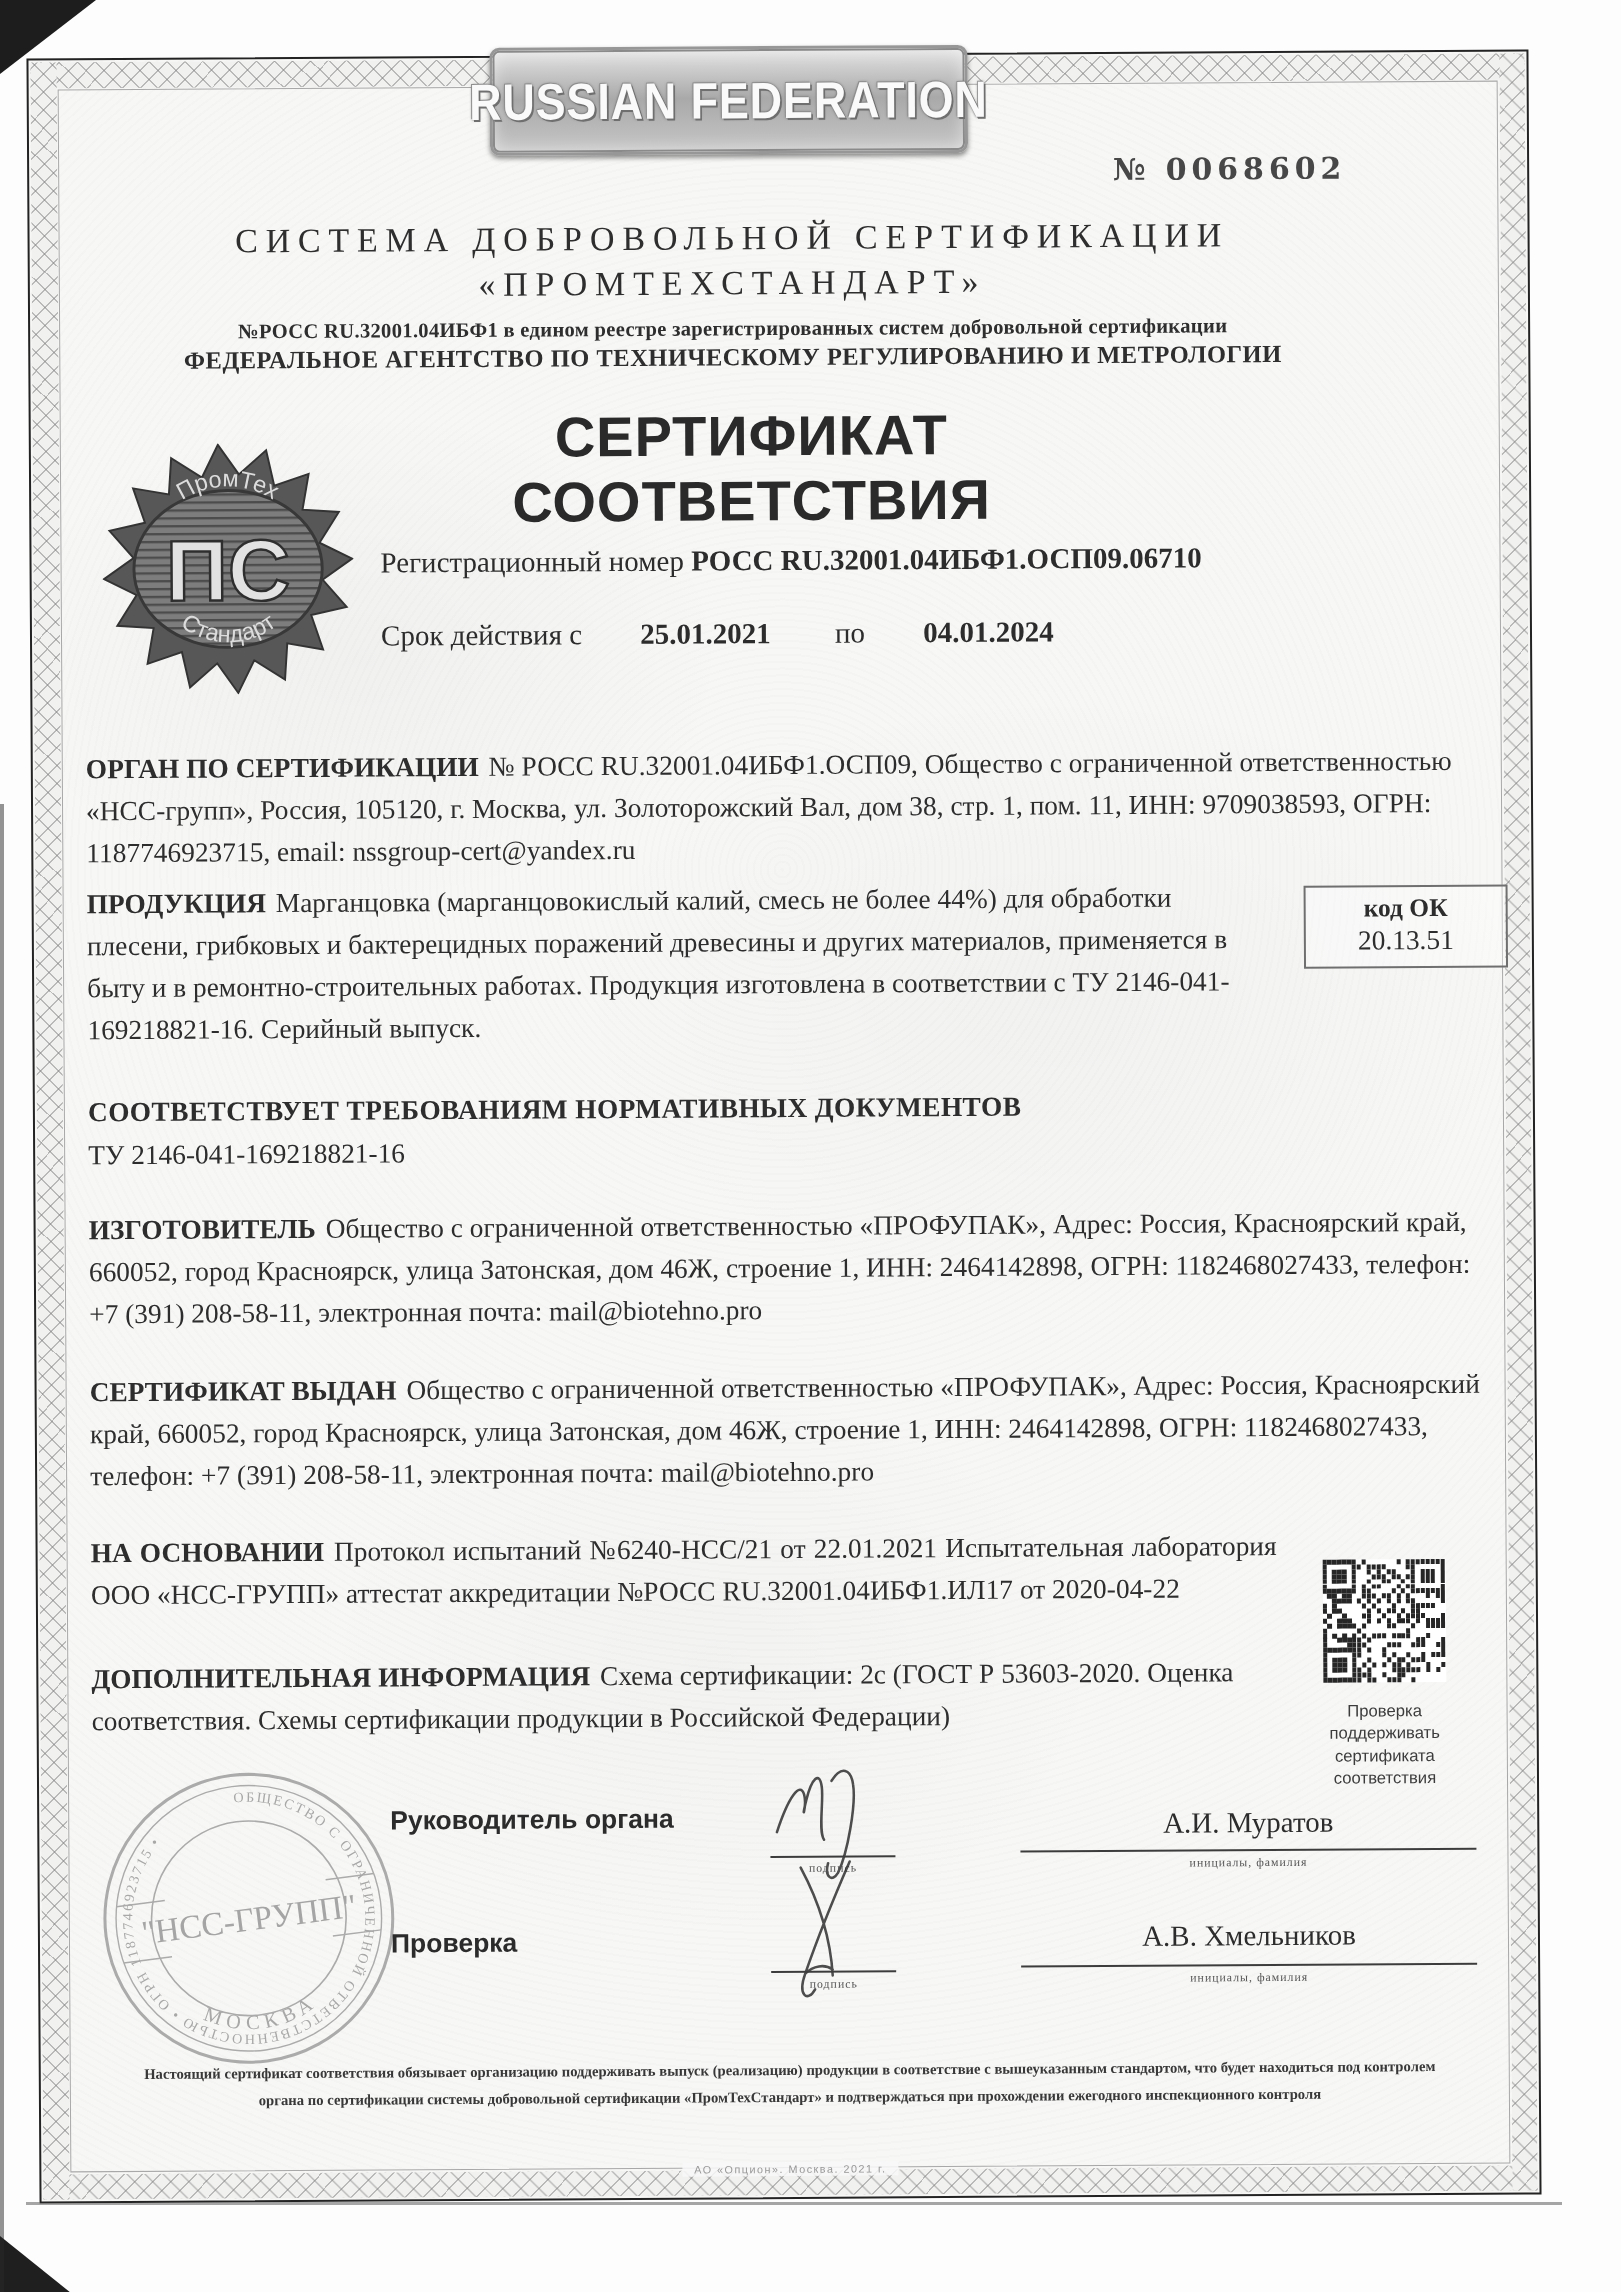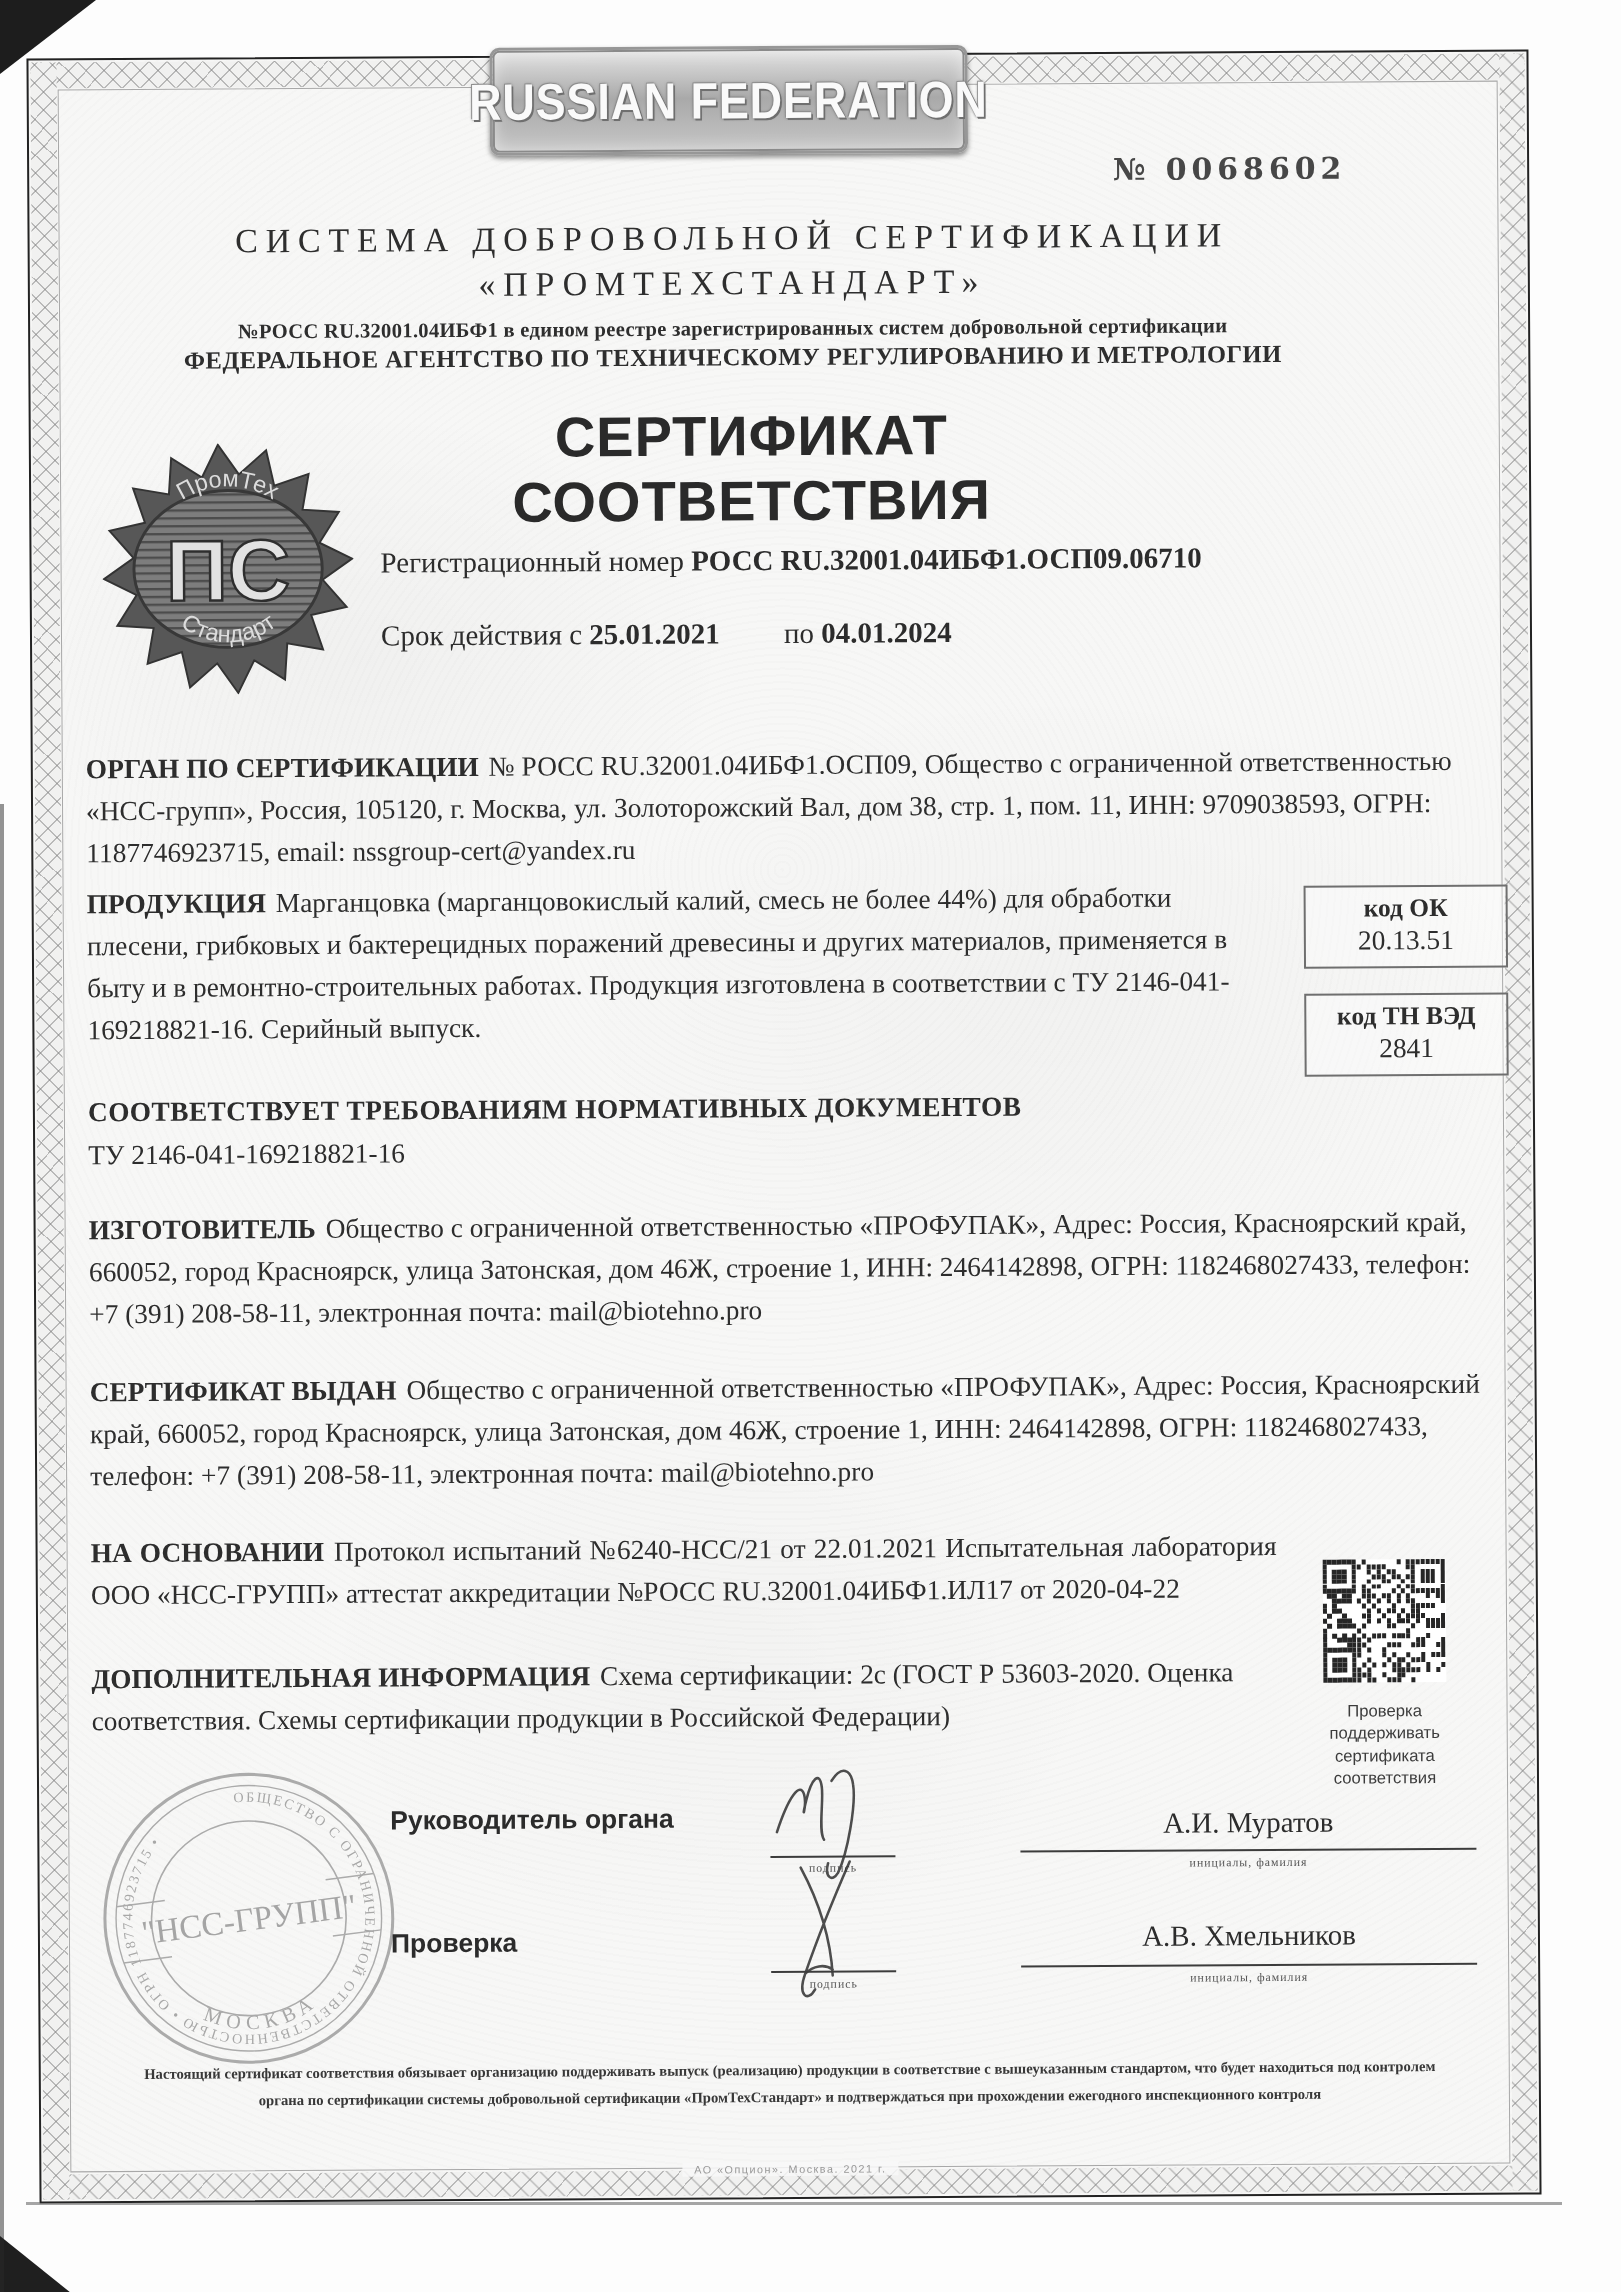--- a/index.html
+++ b/index.html
@@ -46,21 +46,21 @@
   .sys{font-size:34px;letter-spacing:7.8px;white-space:nowrap;}
   .reg-note{font-size:20.6px;font-weight:700;letter-spacing:0.3px;}
   .agency{font-size:24.5px;font-weight:700;letter-spacing:0.5px;}
 
   .title{position:absolute;left:294px;width:853px;top:347px;text-align:center;
          font-family:"Liberation Sans",sans-serif;font-weight:700;font-size:56px;letter-spacing:1px;color:#2a2a2a;}
 
   .regline{position:absolute;left:349px;top:488px;font-size:29px;color:#2c2c2c;}
   .regline b{font-weight:700;}
   .validity{position:absolute;left:349px;top:561px;font-size:29px;color:#2c2c2c;}
-  .validity .v{font-weight:700;}
+  .validity .v{font-weight:700;margin-left:51px;}
   .validity .pl{margin-left:57px;}
 
   p.sec{position:absolute;left:53px;width:1404px;margin:0;font-size:27.4px;line-height:42px;color:#2d2d2d;}
   p.sec b{font-weight:700;margin-right:9.8px;}
   p.narrow{width:1186px;}
   p.just{text-align:justify;}
 
   .codebox{position:absolute;left:1270px;width:200px;border:2px solid #6f6f6f;background:rgba(255,255,255,.35);
            text-align:center;color:#2d2d2d;padding:5.9px 0 9.8px 0;}
   .codebox .cl{font-size:25.5px;font-weight:700;}
@@ -157,24 +157,20 @@
       <b>ОРГАН ПО СЕРТИФИКАЦИИ</b><span>№ РОСС RU.32001.04ИБФ1.ОСП09, Общество с ограниченной ответственностью «НСС-групп», Россия, 105120, г. Москва, ул. Золоторожский Вал, дом 38, стр. 1, пом. 11, ИНН: 9709038593, ОГРН: 1187746923715, email: nssgroup-cert@yandex.ru</span>
     </p>
 
     <p class="sec narrow" style="top:823px">
       <b>ПРОДУКЦИЯ</b><span>Марганцовка (марганцовокислый калий, смесь не более 44%) для обработки плесени, грибковых и бактерецидных поражений древесины и других материалов, применяется в быту и в ремонтно-строительных работах. Продукция изготовлена в соответствии с ТУ 2146-041-169218821-16. Серийный выпуск.</span>
     </p>
 
     <div class="codebox" style="top:833px">
       <div class="cl">код  ОК</div>
       <div class="cv">20.13.51</div>
-    </div>
-    <div class="codebox" style="top:941px">
-      <div class="cl">код ТН ВЭД</div>
-      <div class="cv">2841</div>
     </div>
 
     <div class="conf">
       <div class="h">СООТВЕТСТВУЕТ ТРЕБОВАНИЯМ НОРМАТИВНЫХ ДОКУМЕНТОВ</div>
       <div class="t">ТУ 2146-041-169218821-16</div>
     </div>
 
     <p class="sec" style="top:1149px">
       <b>ИЗГОТОВИТЕЛЬ</b><span>Общество с ограниченной ответственностью «ПРОФУПАК», Адрес: Россия, Красноярский край, 660052, город Красноярск, улица Затонская, дом 46Ж, строение 1, ИНН: 2464142898, ОГРН: 1182468027433, телефон: +7 (391) 208-58-11, электронная почта: mail@biotehno.pro</span>
     </p>

